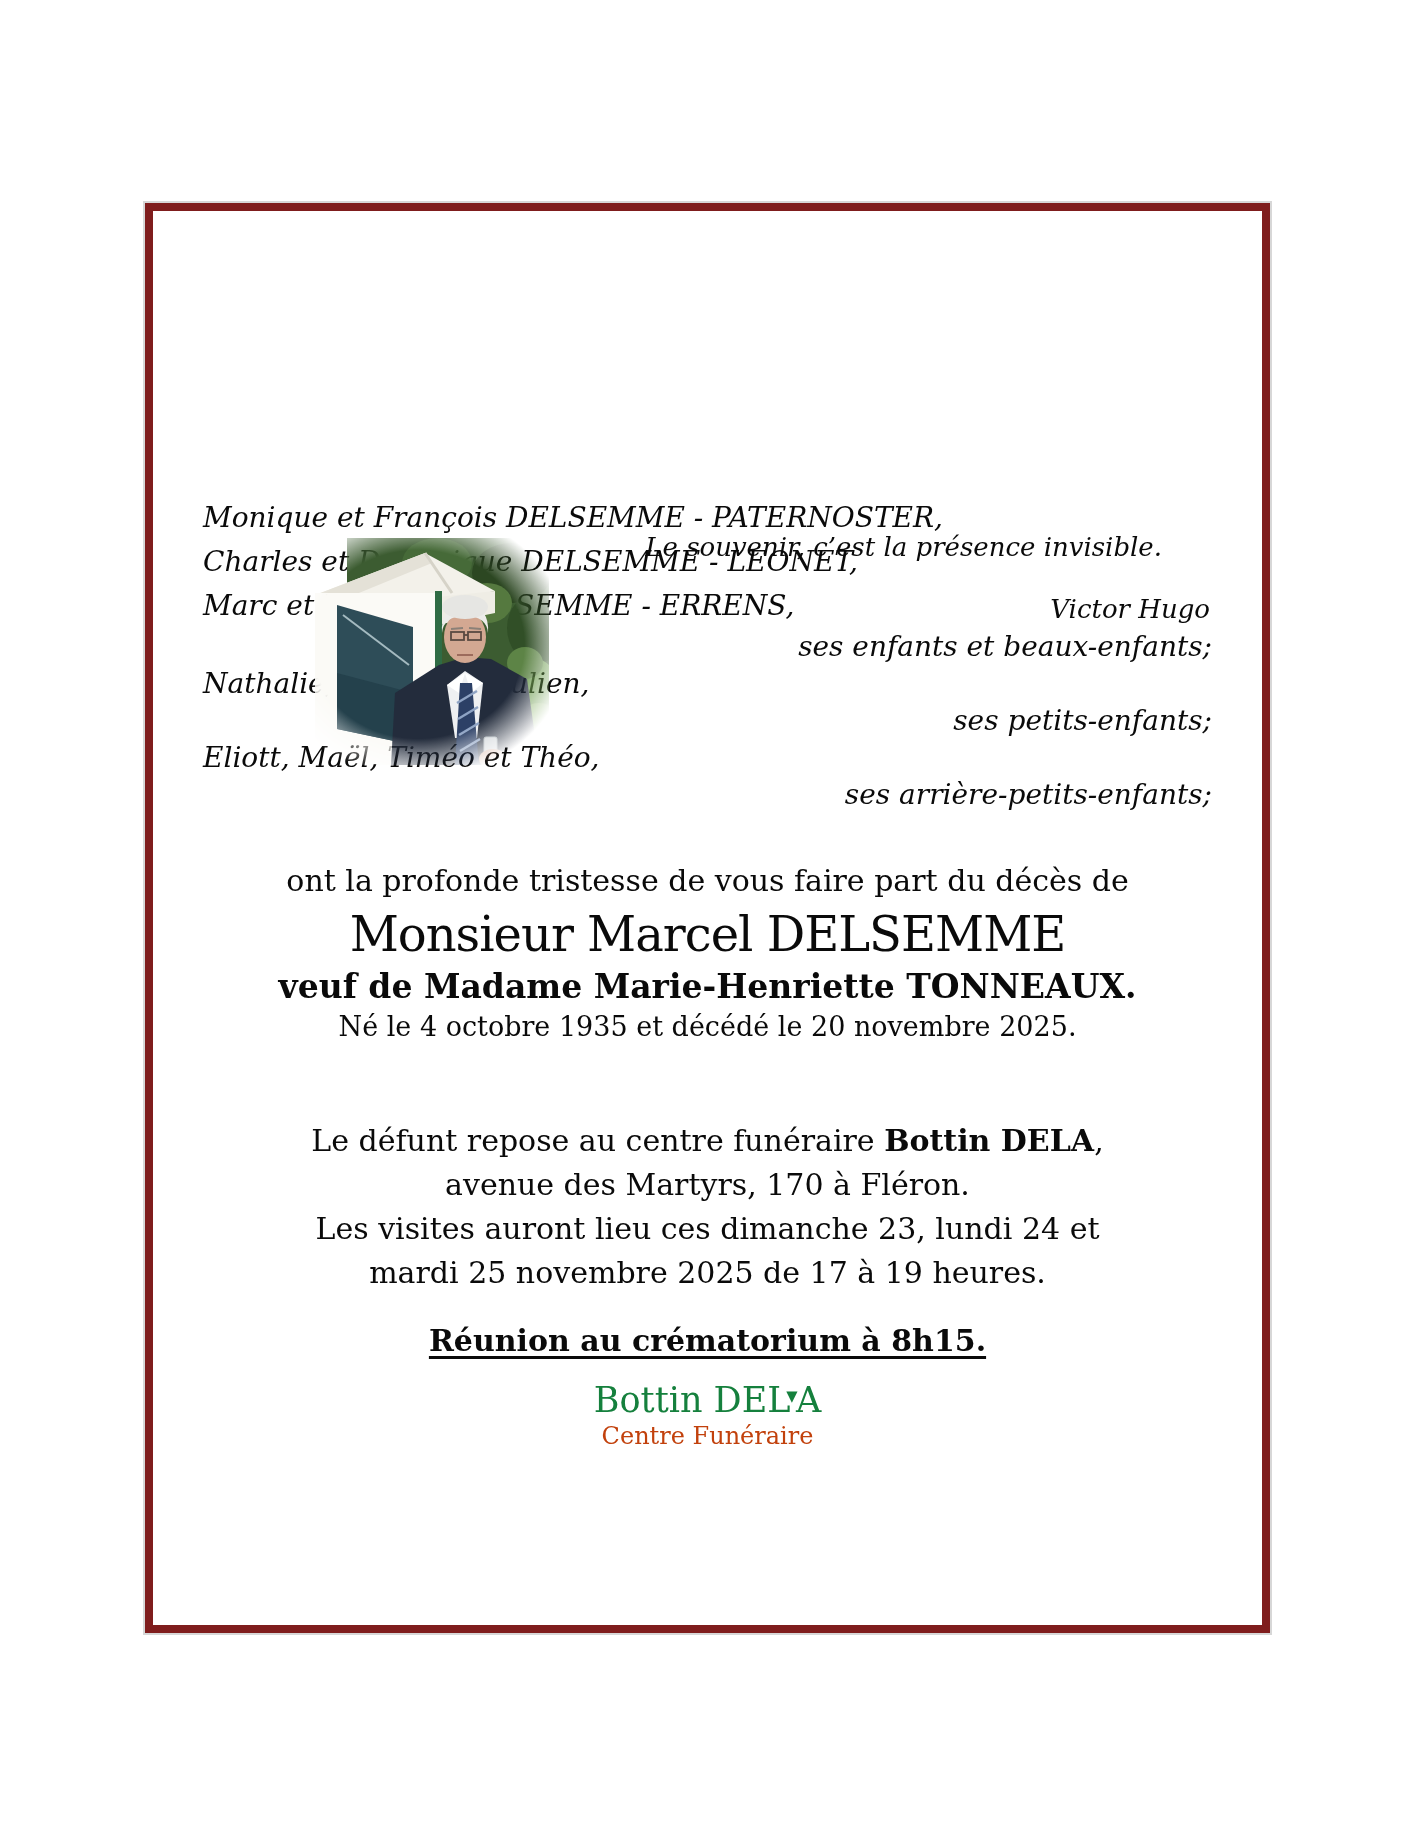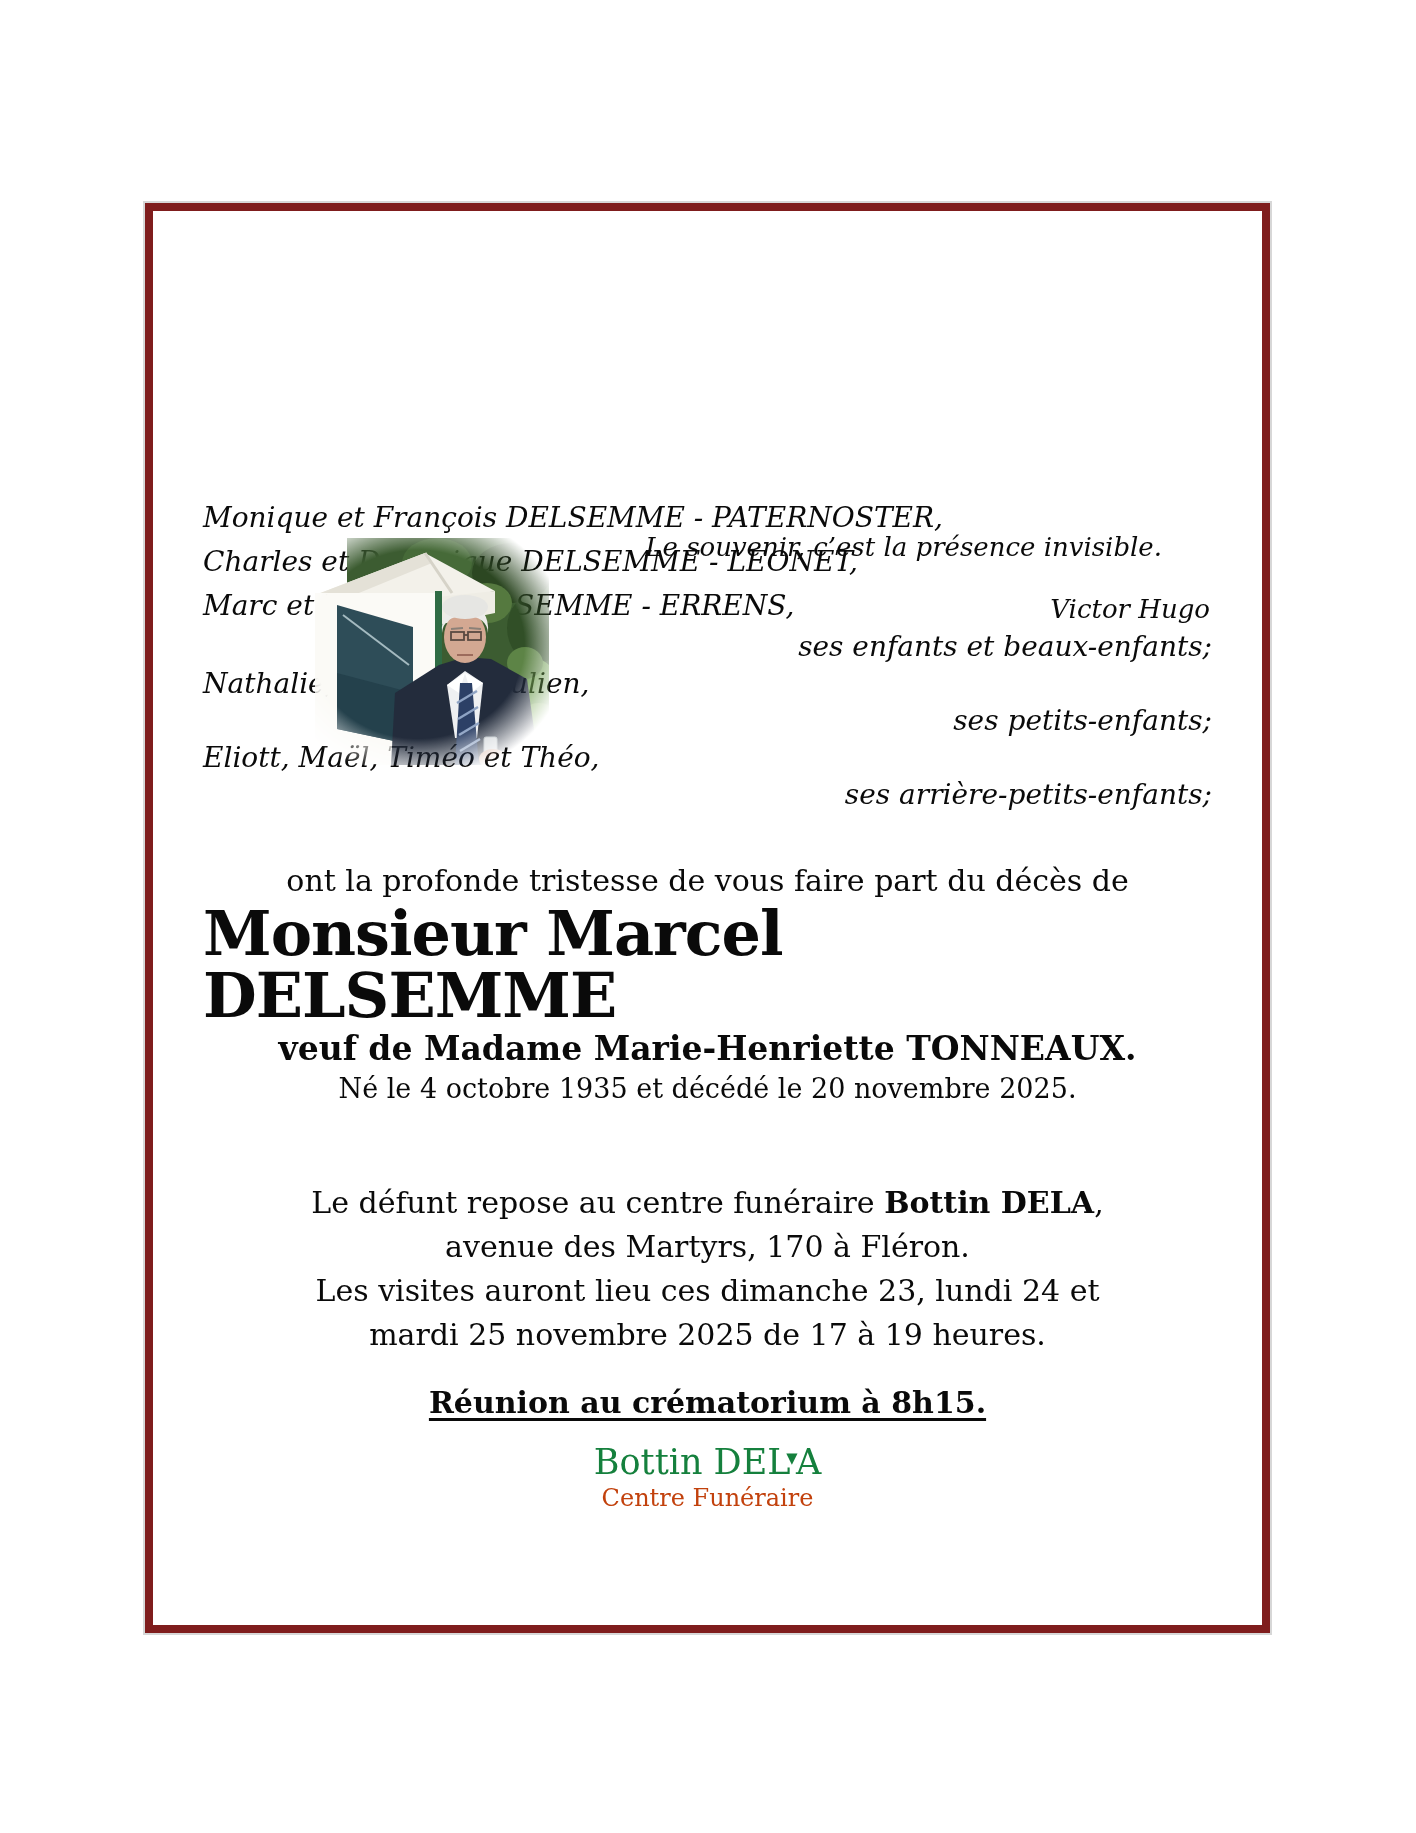--- a/index.html
+++ b/index.html
@@ -65,23 +65,23 @@
   .names .nline { line-height: 44px; text-align: left; }
   .names .rline { line-height: 37px; text-align: right; }
   .intro {
     margin-top: 50px;
     text-align: center;
     font-size: 30px;
     line-height: 36px;
   }
   .deceased {
     margin-top: 4px;
-    text-align: left;
-    font-weight: bold;
-    font-size: 62px;
+    text-align: center;
+    font-weight: normal;
+    font-size: 48px;
     line-height: 62px;
     letter-spacing: -1px;
   }
   .widower {
     text-align: center;
     font-weight: bold;
     font-size: 33px;
     line-height: 44px;
   }
   .dates {

